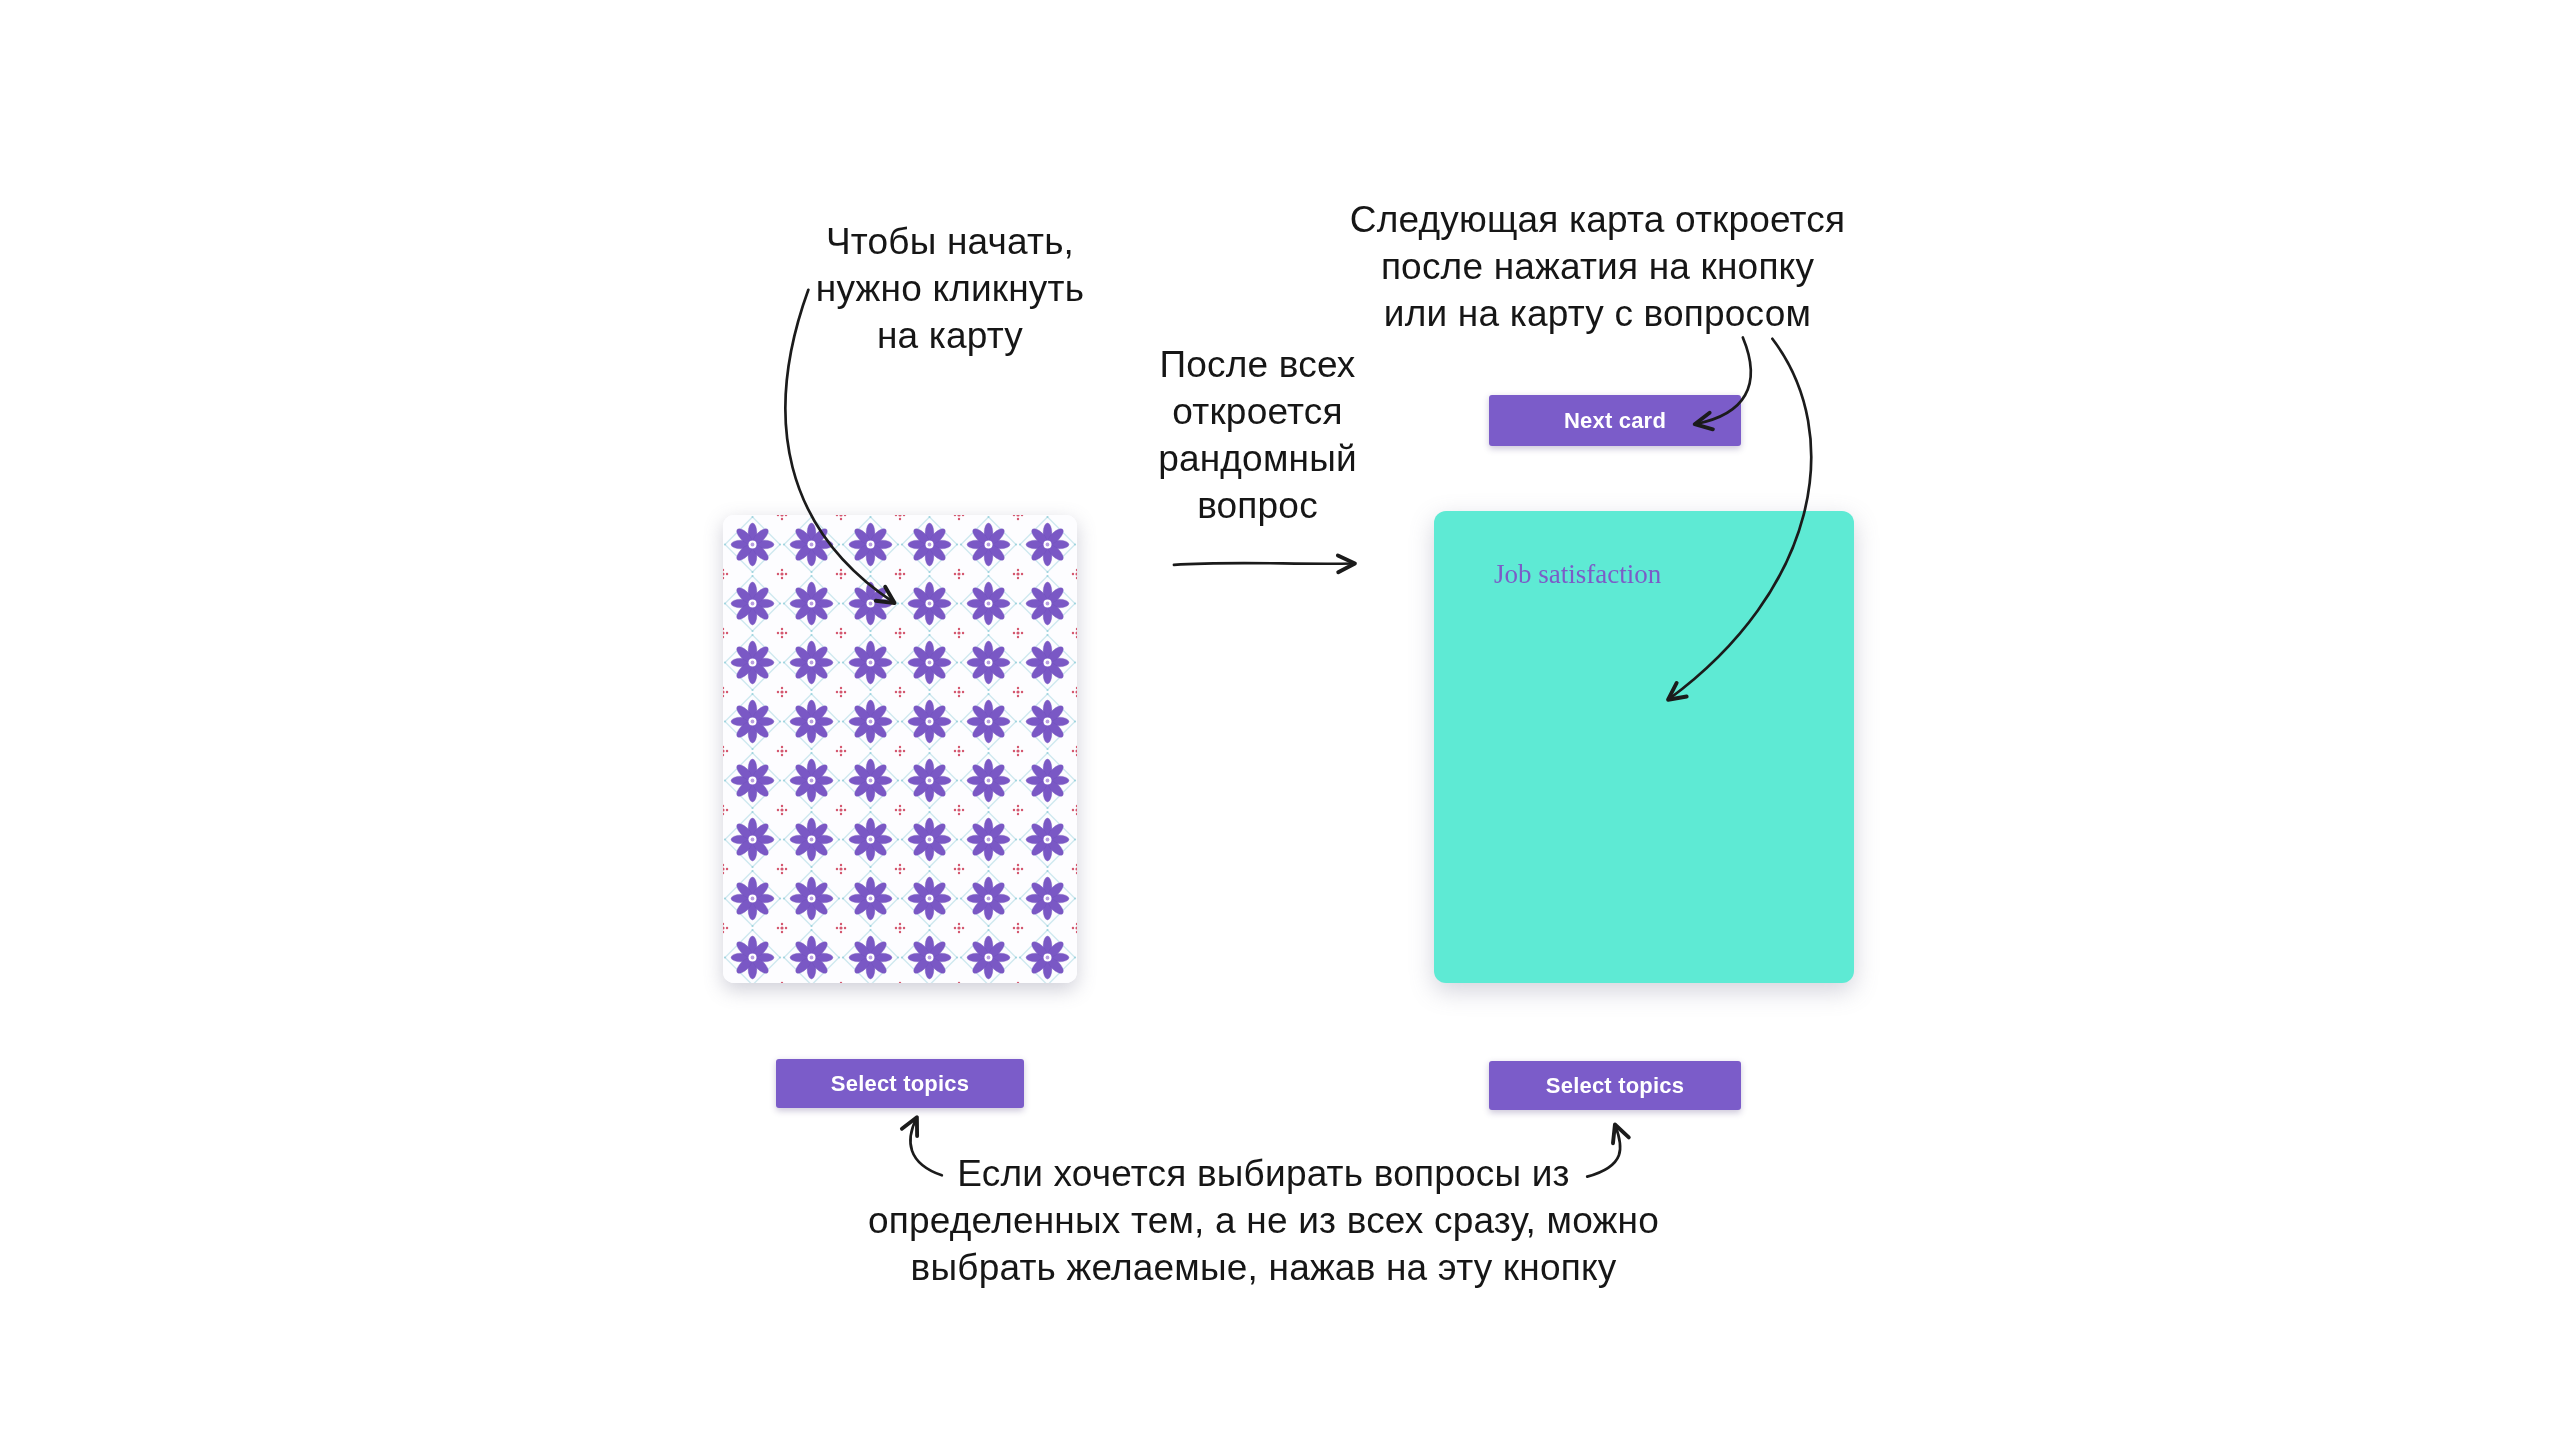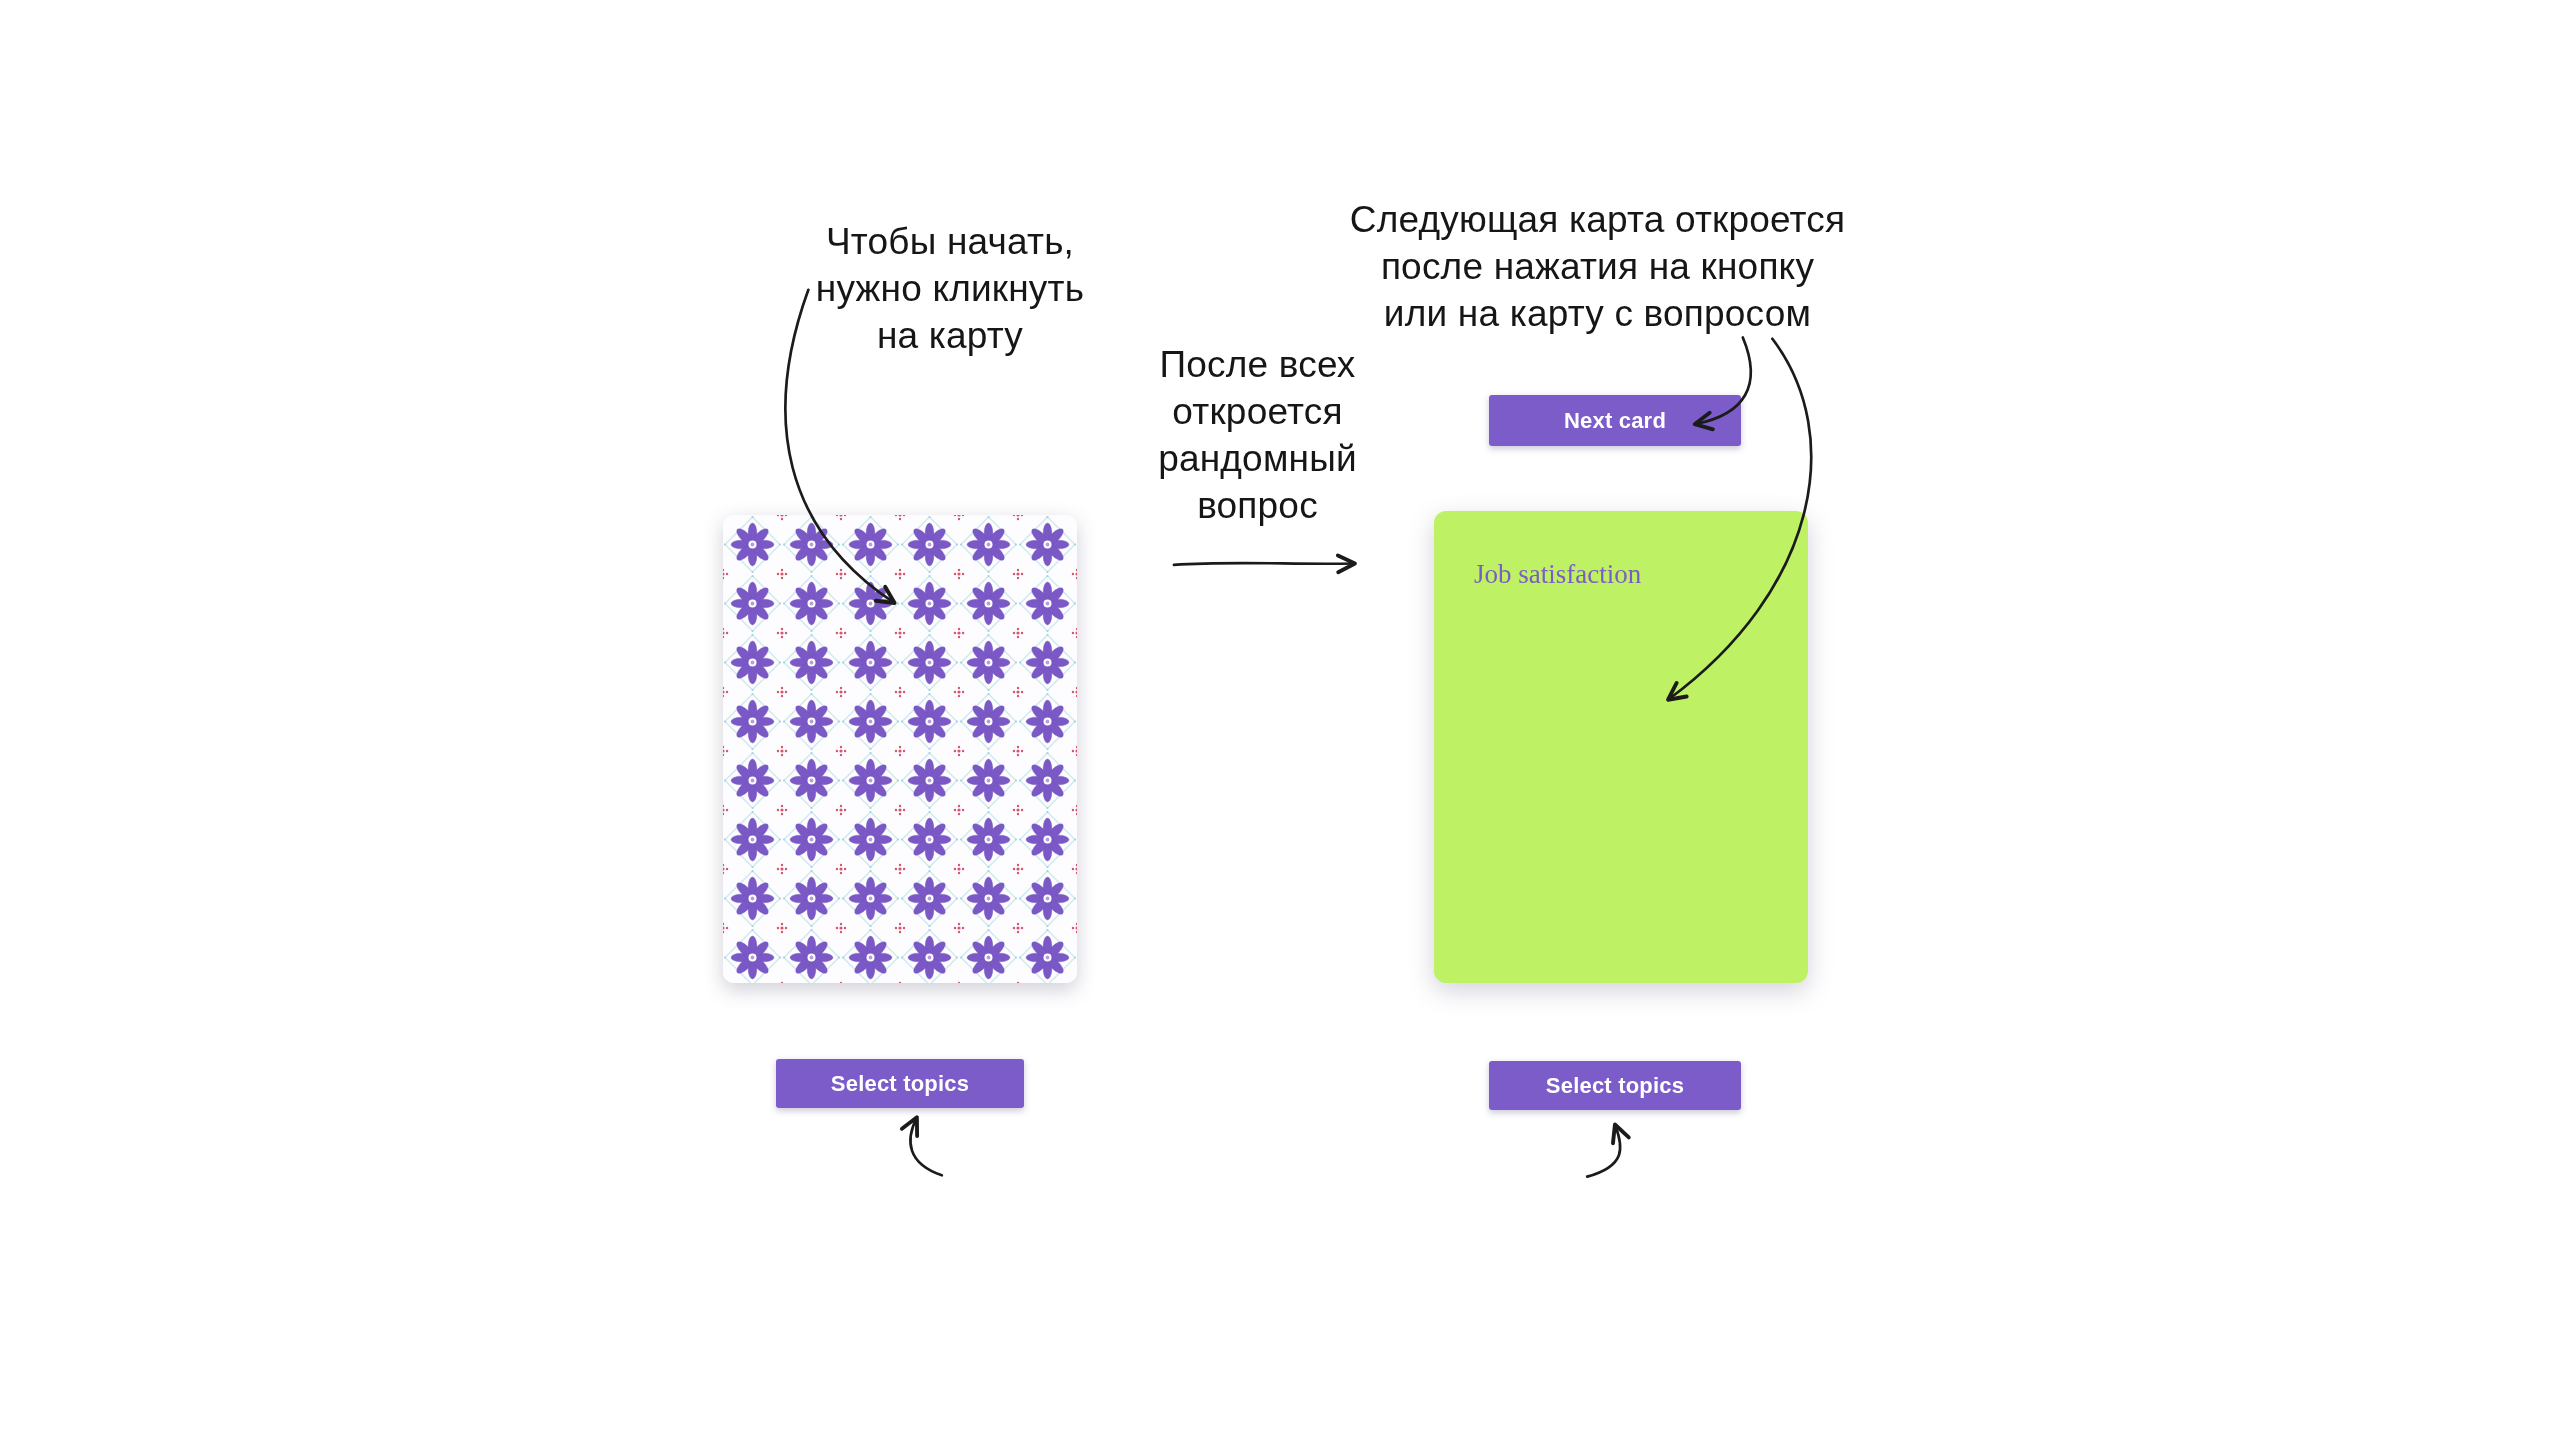--- a/index.html
+++ b/index.html
@@ -52,25 +52,25 @@
     width: 354px; height: 468px;
     border-radius: 10.7px;
     overflow: hidden;
     background: #fcfcff;
     box-shadow: 0 6.7px 19px rgba(100, 100, 130, 0.30);
     cursor: pointer;
   }
   .question-card {
     position: absolute;
     left: 1434px; top: 511px;
-    width: 374px; height: 472px;
-    background: #bef264;
+    width: 420px; height: 472px;
+    background: #5eead4;
     border-radius: 12px;
     box-shadow: 0 8px 24px rgba(110, 110, 140, 0.30);
-    padding: 48px 40px;
+    padding: 48px 60px;
     font-family: "Liberation Serif", serif;
     cursor: pointer;
   }
   .card-topic {
     color: #7c5cc7;
     font-size: 27px;
     margin-bottom: 29.5px;
   }
   .card-question {
     color: #161616;
@@ -96,20 +96,23 @@
 
   <div class="annotation ann-random">После всех
 откроется
 рандомный
 вопрос</div>
 
   <div class="annotation ann-next">Следующая карта откроется
 после нажатия на кнопку
 или на карту с вопросом</div>
 
+  <div class="annotation ann-topics">Если хочется выбирать вопросы из
+определенных тем, а не из всех сразу, можно
+выбрать желаемые, нажав на эту кнопку</div>
 
   <div class="card-back">
     <svg width="354" height="468" viewBox="0 0 528 698">
       <defs>
         <pattern id="flw" width="88" height="88" patternUnits="userSpaceOnUse">
           <rect width="88" height="88" fill="#fdfdff"></rect>
           <path d="M44 3 L85 44 L44 85 L3 44 Z" fill="none" stroke="#cfe9ef" stroke-width="2"></path>
           <g fill="#9fd4de">
             <circle cx="44" cy="3" r="1.6"></circle>
               <circle cx="44" cy="85" r="1.6"></circle>

